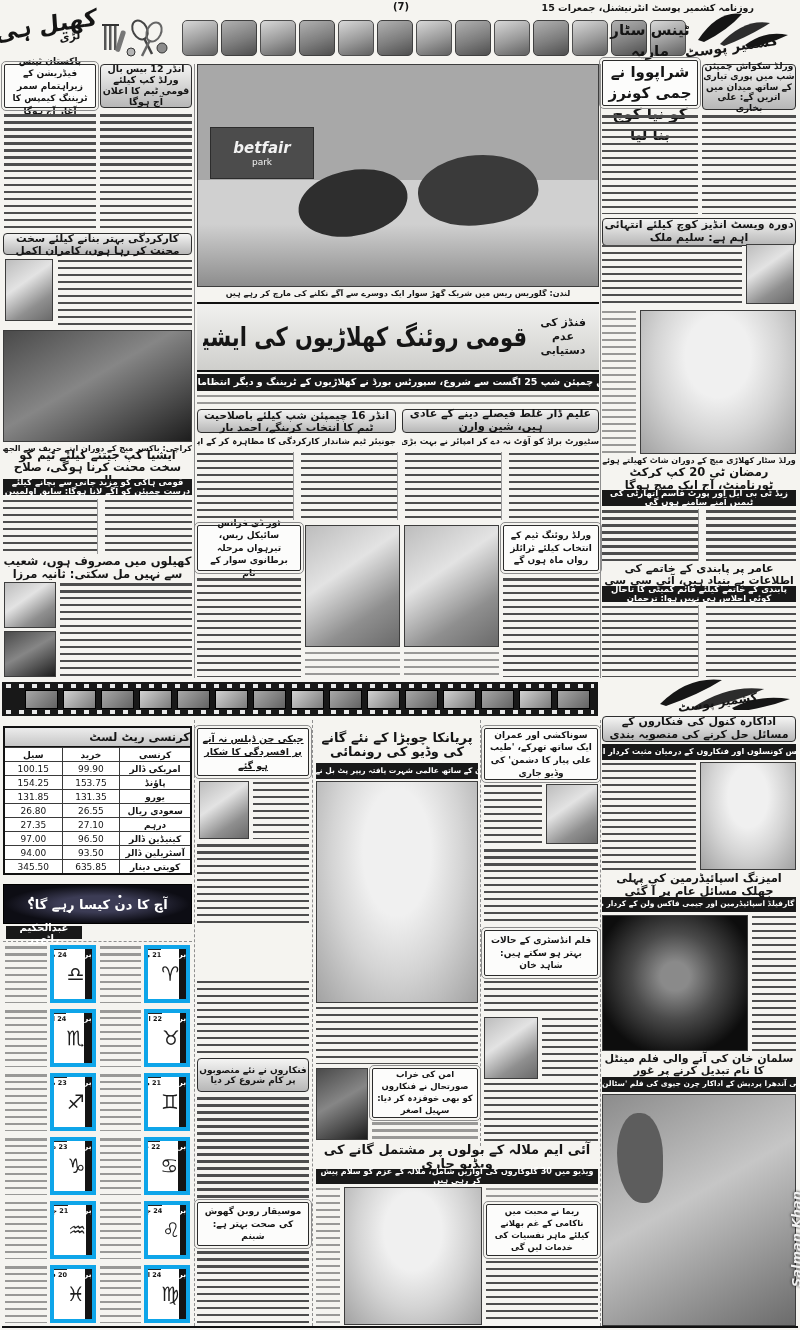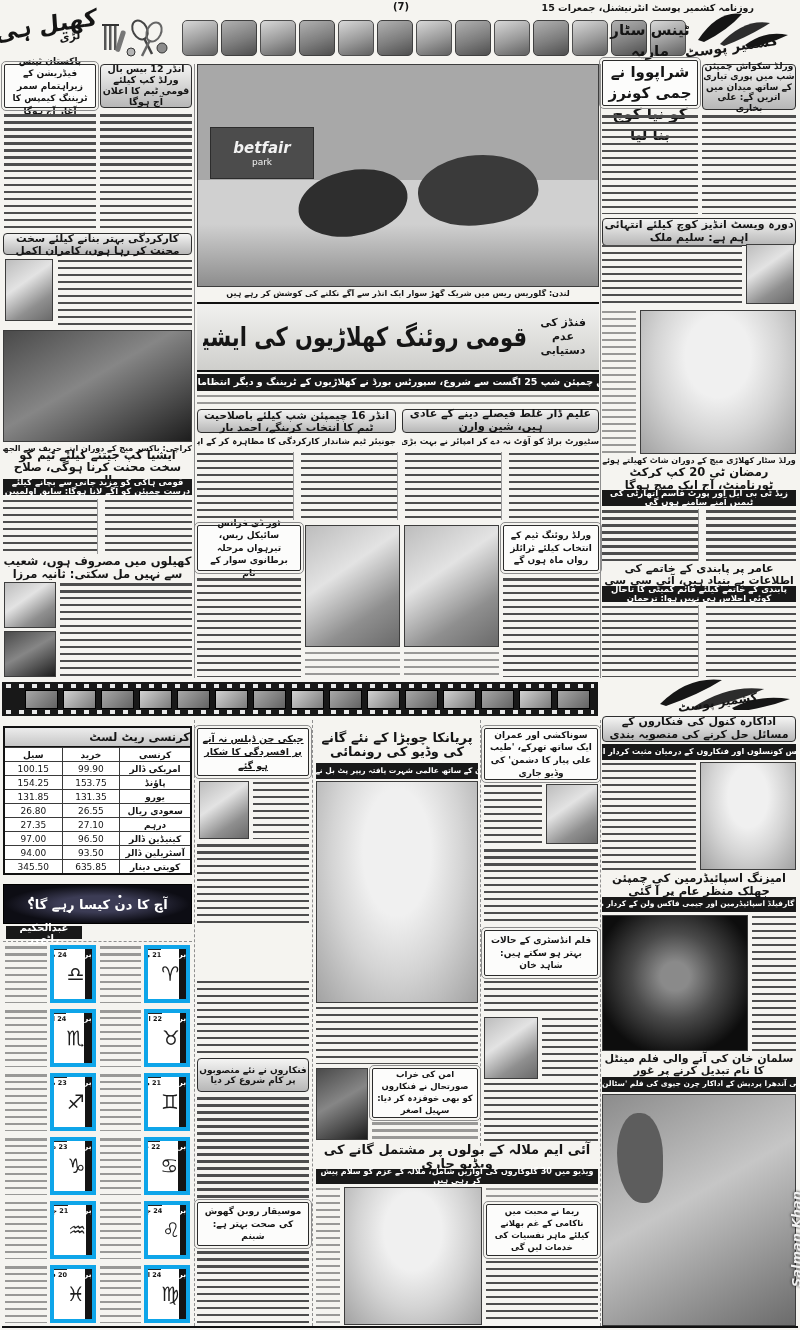--- a/index.html
+++ b/index.html
@@ -139,21 +139,21 @@
   <div class="abs gk" style="left:60px;top:582px;width:132px;height:95px"></div>
 
   <div class="abs ph" style="left:197px;top:64px;width:402px;height:223px;background:linear-gradient(180deg,#a8a8a8 0 52%,#d0d0d0 52% 72%,#8d8d8d)">
     <div class="abs" style="left:12px;top:62px;width:104px;height:52px;background:#4c4c4c;border:1px solid #2c2c2c;color:#f2f2f2;display:flex;flex-direction:column;align-items:center;justify-content:center;direction:ltr">
       <span style="font-size:15px;font-weight:800;font-style:italic">betfair</span>
       <span style="font-size:9px">park</span>
     </div>
     <div class="abs" style="right:60px;top:90px;width:120px;height:70px;background:#3a3a3a;border-radius:50% 60% 45% 55%;transform:rotate(-8deg)"></div>
     <div class="abs" style="right:190px;top:105px;width:110px;height:66px;background:#2e2e2e;border-radius:55% 45% 55% 45%;transform:rotate(-6deg)"></div>
   </div>
-  <div class="abs cap" style="left:197px;top:289px;width:402px;height:11px;font-size:8px">لندن: گلوریس ریس میں شریک گھڑ سوار ایک انڈر سے آگے نکلنے کی کوشش کر رہے ہیں</div>
+  <div class="abs cap" style="left:197px;top:289px;width:402px;height:11px;font-size:8px">لندن: گلوریس ریس میں شریک گھڑ سوار ایک دوسرے سے آگے نکلنے کی مارچ کر رہے ہیں</div>
 
   <div class="abs" style="left:197px;top:302px;width:402px;height:70px;border-top:2px solid #111;border-bottom:2px solid #111;background:linear-gradient(#f1f1ef,#cfcfcc);display:flex;align-items:center;gap:6px;padding:0 6px">
     <div style="width:60px;text-align:center;font-weight:800;font-size:11px;line-height:1.25">
       <div>فنڈز کی</div>
       <div>عدم دستیابی</div>
     </div>
     <div style="flex:1;text-align:center;font-weight:900;font-size:21px;white-space:nowrap;overflow:hidden;transform:scaleY(1.25)">قومی روئنگ کھلاڑیوں کی ایشین مقابلوں میں شرکت مشکوک</div>
   </div>
   <div class="abs hk" style="left:197px;top:374px;width:402px;height:17px;font-size:9.5px;white-space:nowrap;overflow:hidden">انٹرنیشنل فیڈریشن کے زیراہتمام ایشین چمپئن شپ 25 اگست سے شروع، سپورٹس بورڈ نے کھلاڑیوں کے ٹریننگ و دیگر انتظامات کیلئے تاحال کوئی فنڈ فراہم نہیں کیا</div>
   <div class="abs gk lt" style="left:197px;top:394px;width:402px;height:12px"></div>
@@ -450,21 +450,21 @@
   <div class="abs bx" style="left:486px;top:1204px;width:112px;height:52px;font-size:8.5px">ریما نے محبت میں ناکامی کے غم بھلانے کیلئے ماہر نفسیات کی خدمات لیں گی</div>
   <div class="abs gk" style="left:486px;top:1260px;width:112px;height:64px"></div>
   <div class="abs ph l" style="left:344px;top:1187px;width:138px;height:138px"></div>
   <div class="abs gk lt" style="left:316px;top:1187px;width:24px;height:138px"></div>
 
   <div class="abs hb" style="left:602px;top:716px;width:194px;height:26px;font-size:11px">اداکارہ کنول کی فنکاروں کے مسائل حل کرنے کی منصوبہ بندی</div>
   <div class="abs hk" style="left:602px;top:744px;width:194px;height:16px;font-size:8px;white-space:nowrap;overflow:hidden">حکومت پنجاب، آرٹس کونسلوں اور فنکاروں کے درمیان مثبت کردار ادا کروں گی: کنول</div>
   <div class="abs ph l" style="left:700px;top:762px;width:96px;height:108px"></div>
   <div class="abs gk" style="left:602px;top:762px;width:94px;height:108px"></div>
 
-  <div class="abs hp" style="left:602px;top:874px;width:194px;height:22px;font-size:11.5px">امیزنگ اسپائیڈرمین کی چمپئن جھلک منظر عام پر آ گئی</div>
+  <div class="abs hp" style="left:602px;top:874px;width:194px;height:22px;font-size:11.5px">امیزنگ اسپائیڈرمین کی پہلی جھلک مسائل عام پر آ گئی</div>
   <div class="abs hk" style="left:602px;top:897px;width:194px;height:15px;font-size:7.5px;white-space:nowrap;overflow:hidden">فلم میں اینڈریو گارفیلڈ اسپائیڈرمین اور جیمی فاکس ولن کے کردار میں نظر آئیں گے</div>
   <div class="abs ph web" style="left:602px;top:915px;width:146px;height:136px"></div>
   <div class="abs gk" style="left:752px;top:915px;width:44px;height:136px"></div>
 
   <div class="abs hp" style="left:602px;top:1054px;width:194px;height:22px;font-size:11px">سلمان خان کی آنے والی فلم مینٹل کا نام تبدیل کرنے پر غور</div>
   <div class="abs hk" style="left:602px;top:1077px;width:194px;height:15px;font-size:7.5px;white-space:nowrap;overflow:hidden">فلم 2006ء کی آندھرا پردیش کے اداکار چرن جیوی کی فلم 'سٹالن' کا ریمیک ہے</div>
   <div class="abs ph" style="left:602px;top:1094px;width:194px;height:232px;background:linear-gradient(150deg,#8c8c8c,#c6c6c6 45%,#6b6b6b)">
     <span class="wm" style="right:6px;top:96px;font-size:13px;transform:rotate(-90deg);transform-origin:right top;direction:ltr">Salman Khan</span>
     <div class="abs" style="left:14px;top:18px;width:46px;height:90px;background:#5d5d5d;border-radius:48% 52% 40% 60%"></div>
   </div>

